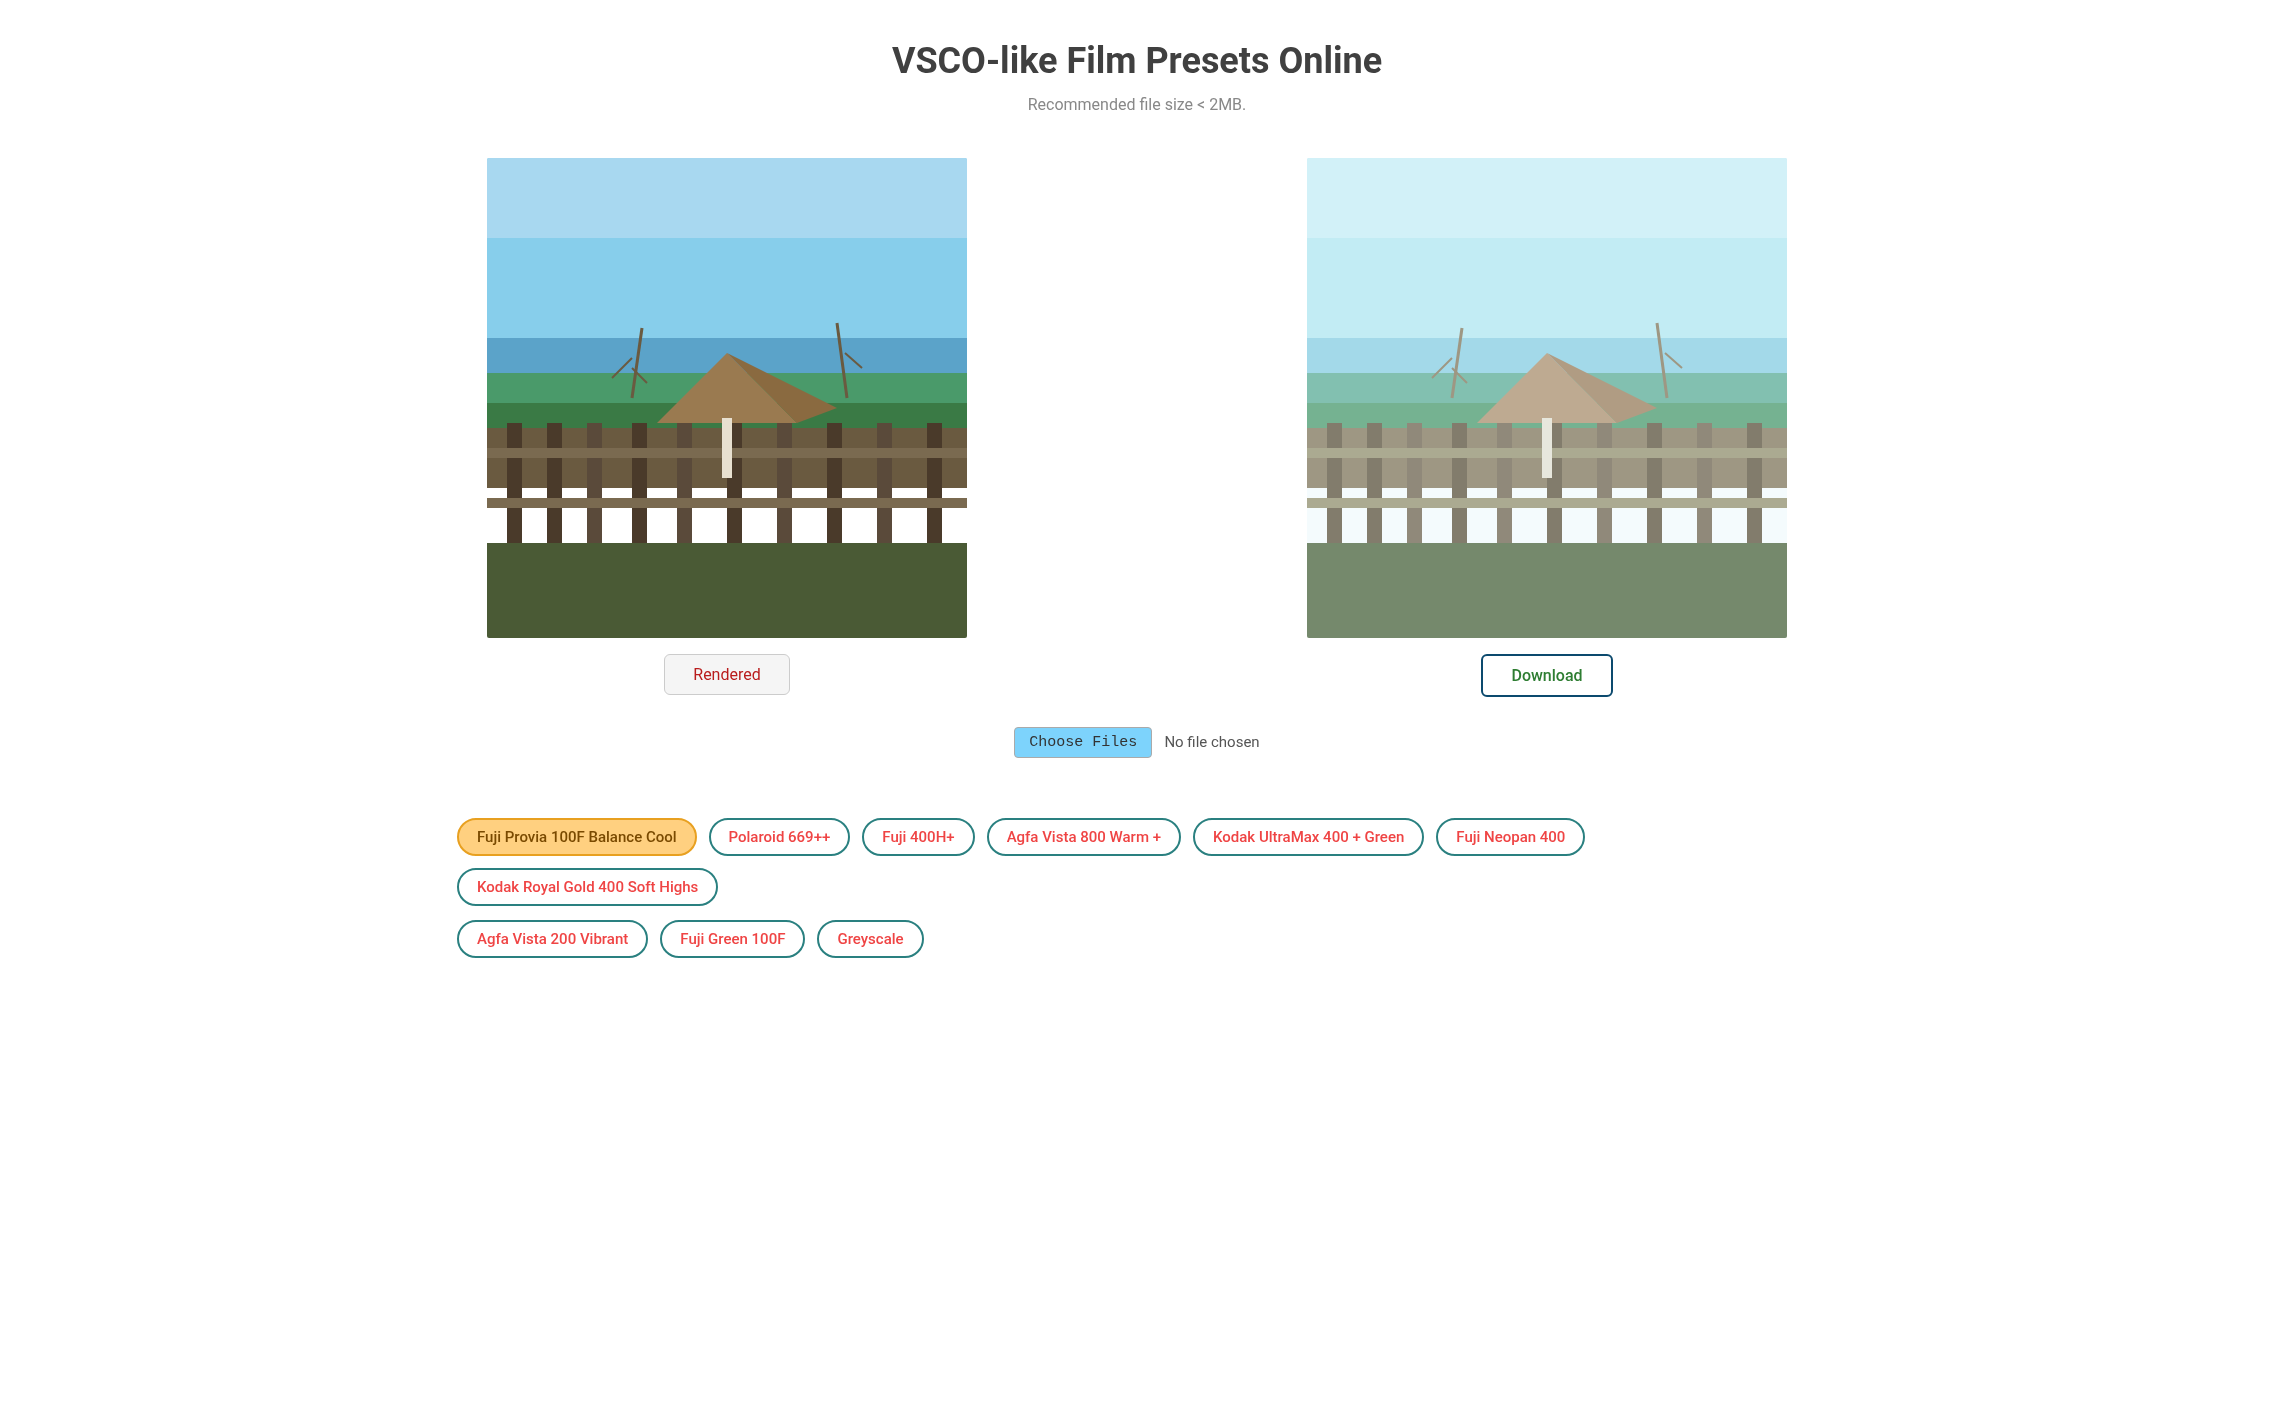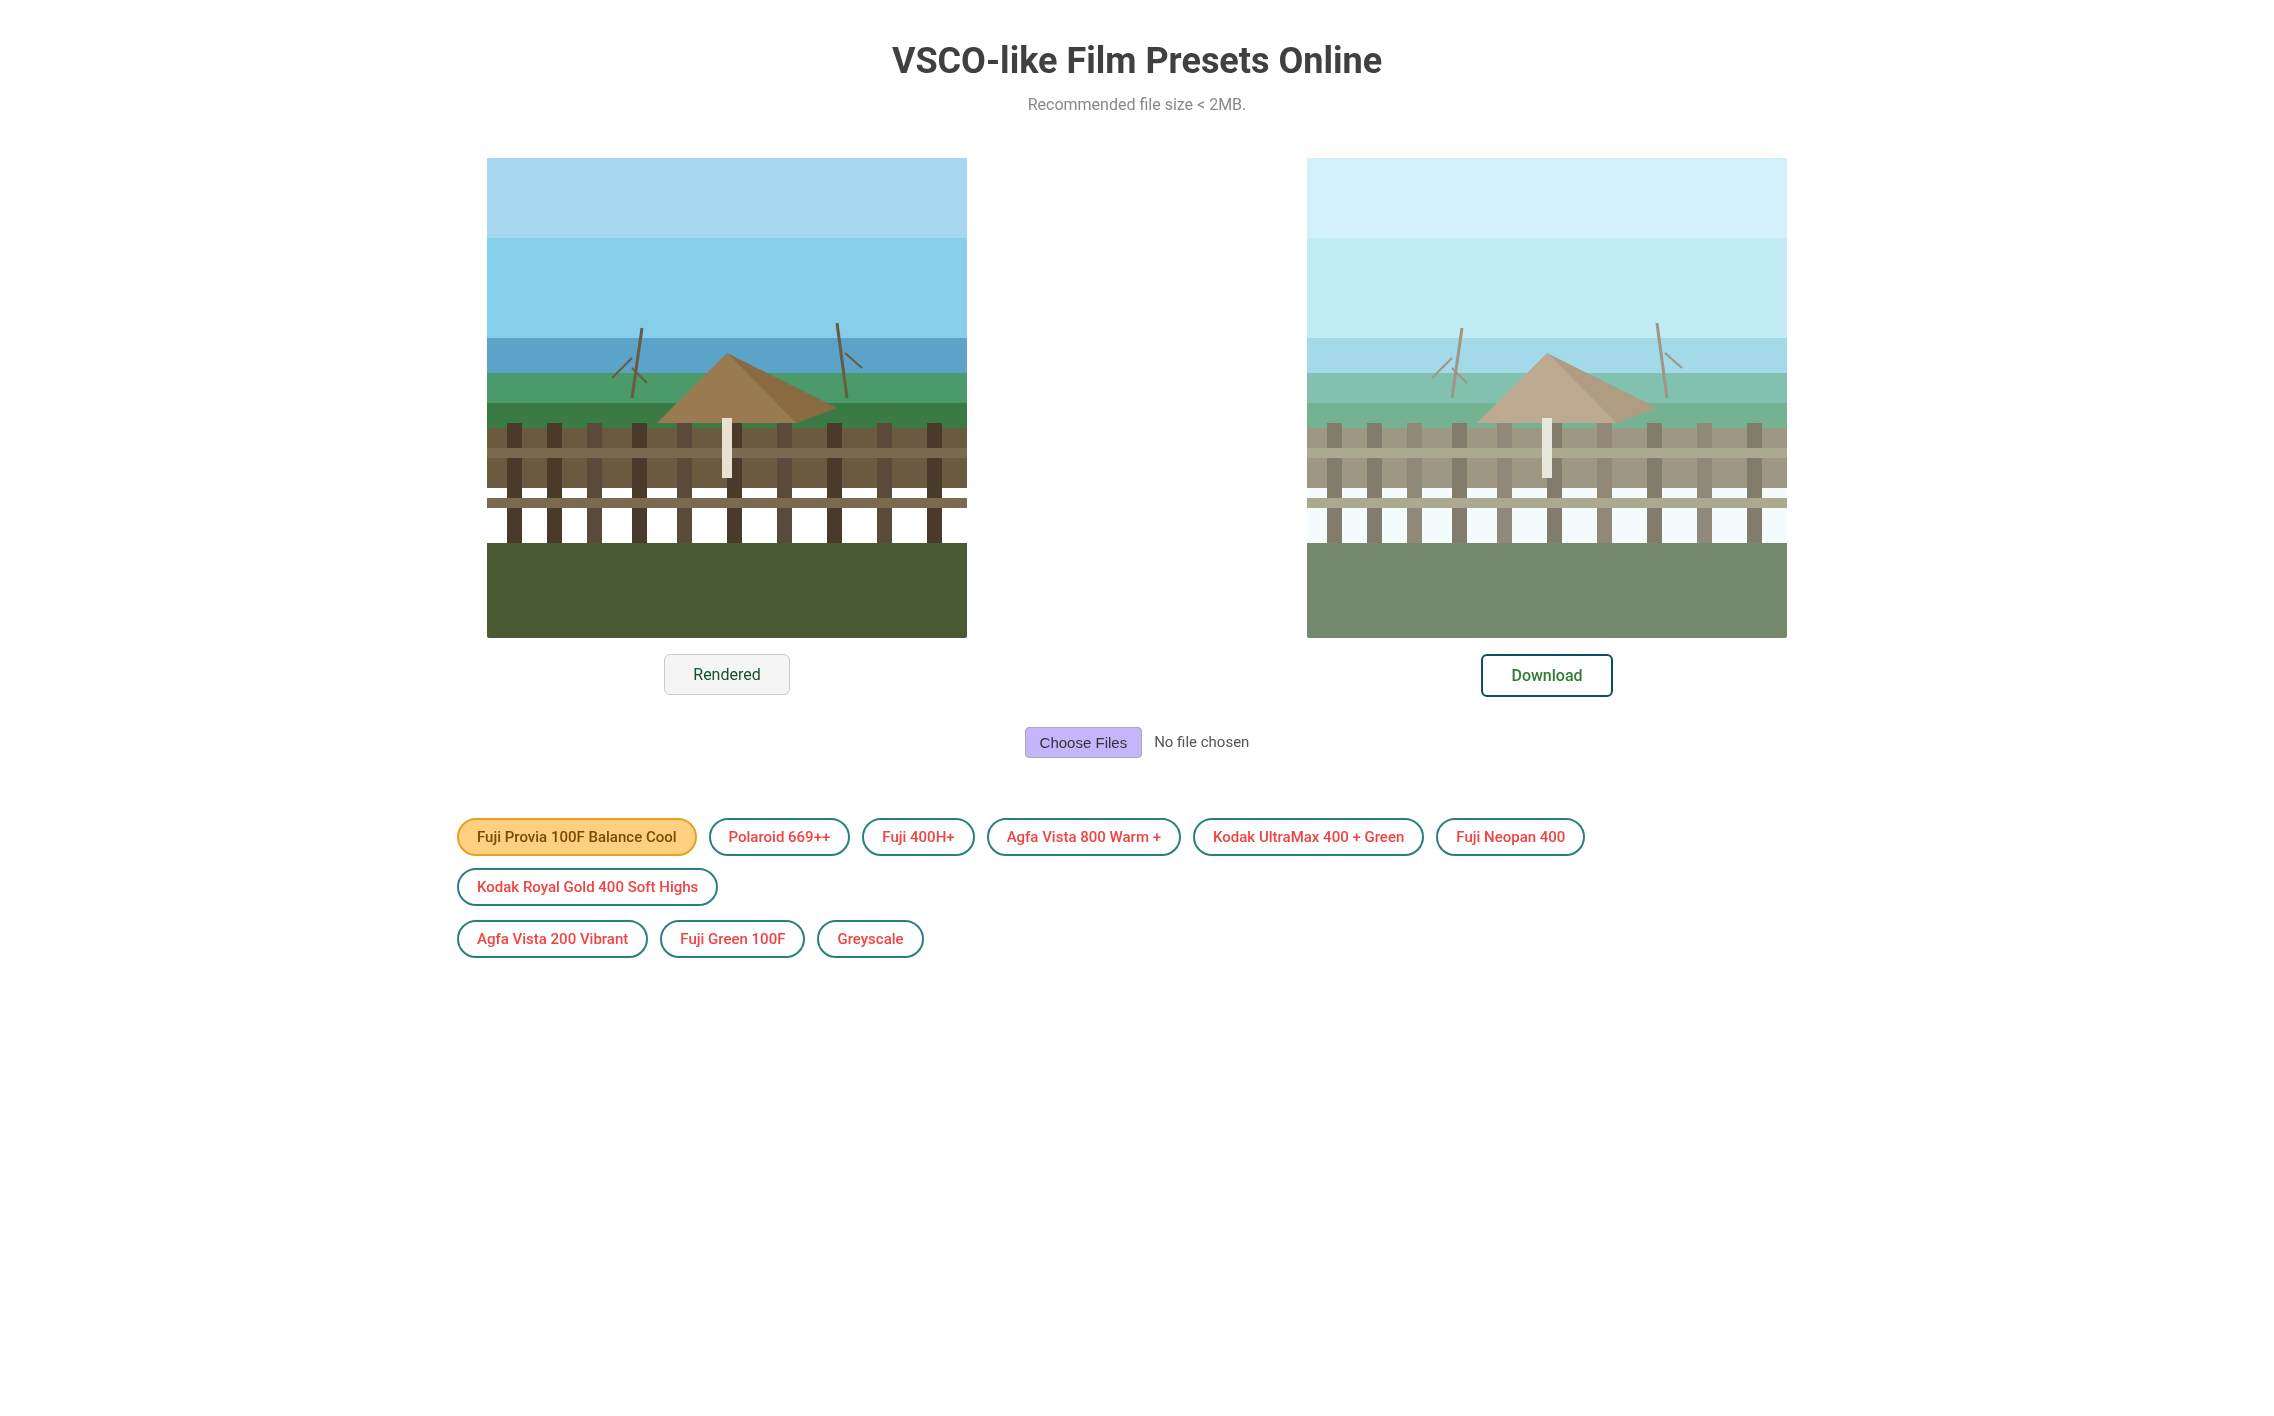--- a/index.html
+++ b/index.html
@@ -72,21 +72,21 @@
       padding: 10px 28px;
       border-radius: 6px;
       font-size: 16px;
       cursor: pointer;
       font-family: inherit;
     }
 
     .btn-rendered {
       background: #f5f5f5;
       border: 1px solid #ccc;
-      color: #14532d;
+      color: #b91c1c;
     }
 
     .btn-download {
       background: #ffffff;
       border: 2px solid #0c4a6e;
       color: #2e7d32;
       font-weight: 500;
     }
 
     .middle-section {
@@ -97,24 +97,24 @@
     .file-input-area {
       display: inline-flex;
       align-items: center;
       gap: 12px;
     }
 
     .choose-files-btn {
       padding: 6px 14px;
       border: 1px solid #aaa;
       border-radius: 4px;
-      background: #c4b5fd;
+      background: #7dd3fc;
       font-size: 15px;
       cursor: pointer;
-      font-family: Liberation Sans, sans-serif;
+      font-family: Liberation Mono, monospace;
       color: #333;
     }
 
     .no-file-text {
       font-size: 15px;
       color: #555;
     }
 
     .presets-section {
       padding: 20px 0;

